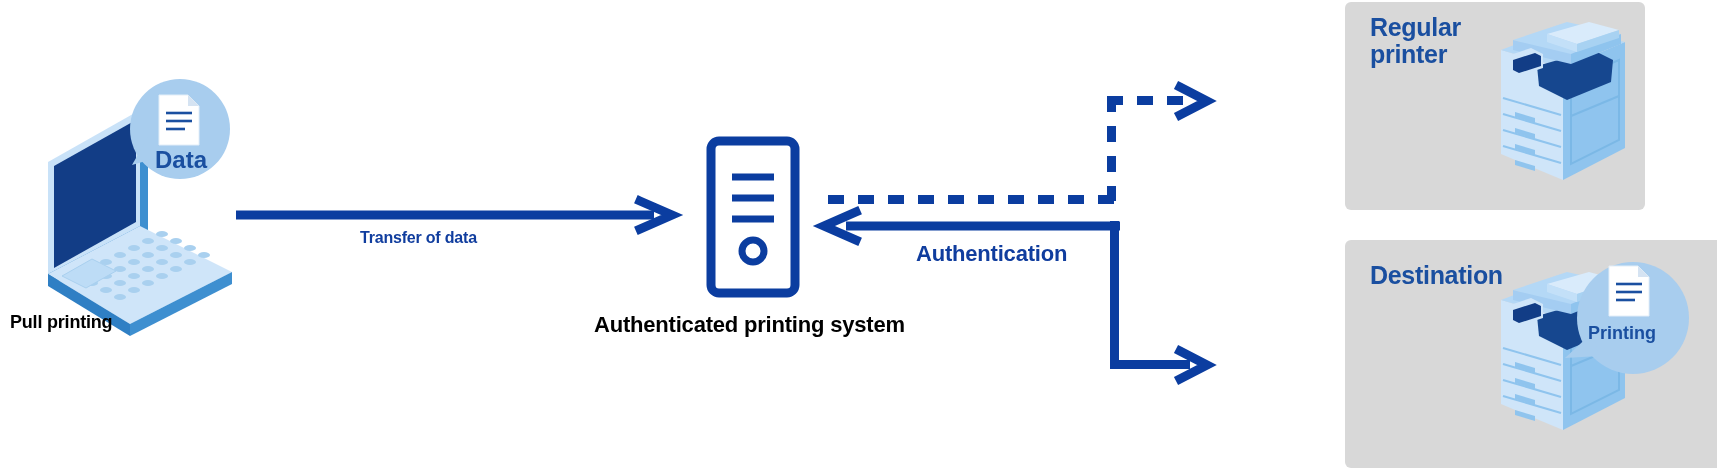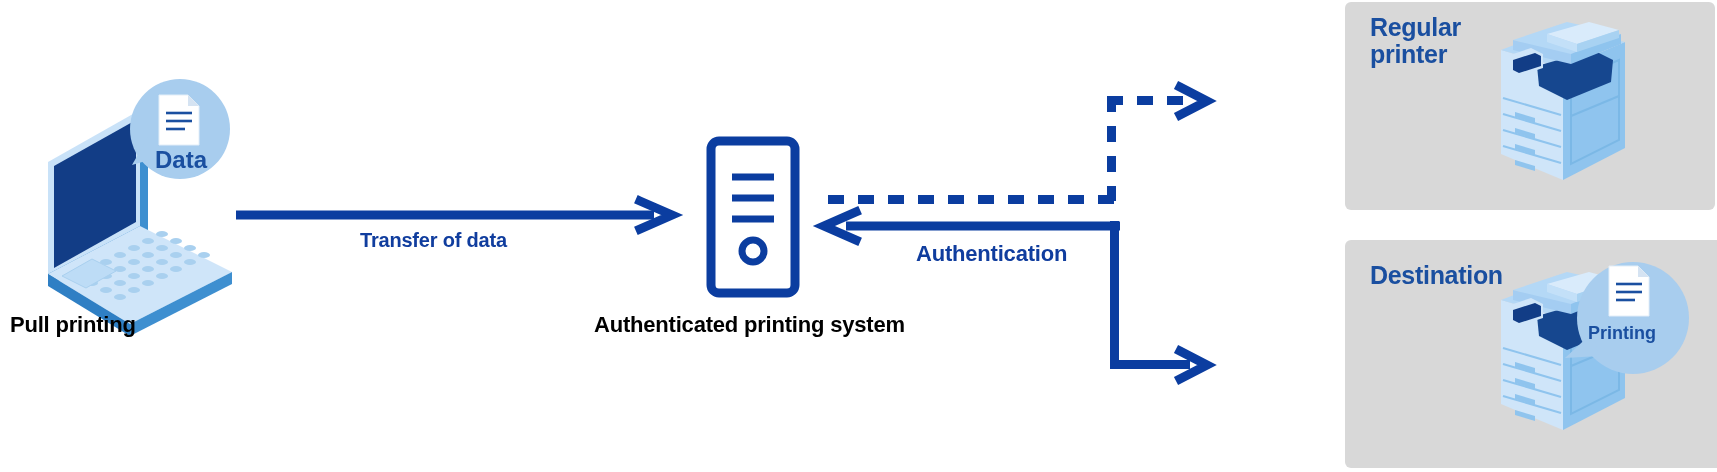--- a/index.html
+++ b/index.html
@@ -127,29 +127,29 @@
       <path d="M31 2 L42 13 L31 13 Z" fill="#d5e3f2"></path>
       <g stroke="#1a4fa0" stroke-width="2.6" stroke-linecap="butt">
         <line x1="9" y1="20" x2="35" y2="20"></line>
         <line x1="9" y1="28" x2="35" y2="28"></line>
         <line x1="9" y1="36" x2="28" y2="36"></line>
       </g>
     </svg>
   </div>
   <div class="abs lbl-bubble" style="left:155px;top:146px;font-size:24px;">Data</div>
 
-  <div class="abs lbl-black" style="left:10px;top:312px;font-size:22px;">Pull printing</div>
+  <div class="abs lbl-black" style="left:10px;top:312px;font-size:18px;">Pull printing</div>
 
   <div class="abs" style="left:236px;top:201px;width:440px;height:28px;">
     <svg width="440" height="28" viewBox="0 0 440 28" aria-hidden="true">
       <line x1="0" y1="14" x2="418" y2="14" stroke="#0b3da0" stroke-width="9"></line>
       <polyline points="404,0 436,14 404,28" fill="none" stroke="#0b3da0" stroke-width="9" stroke-linecap="square" stroke-linejoin="miter"></polyline>
     </svg>
   </div>
-  <div class="abs lbl-blue" style="left:360px;top:229px;font-size:20px;">Transfer of data</div>
+  <div class="abs lbl-blue" style="left:360px;top:229px;font-size:16px;">Transfer of data</div>
 
   <div class="abs" style="left:706px;top:136px;width:94px;height:162px;">
     <svg width="94" height="162" viewBox="0 0 94 162" aria-hidden="true">
       <rect x="5" y="5" width="84" height="152" rx="8" ry="8" fill="#ffffff" stroke="#0b3da0" stroke-width="9"></rect>
       <g stroke="#0b3da0" stroke-width="7" stroke-linecap="butt">
         <line x1="26" y1="41" x2="68" y2="41"></line>
         <line x1="26" y1="62" x2="68" y2="62"></line>
         <line x1="26" y1="83" x2="68" y2="83"></line>
       </g>
       <circle cx="47" cy="115" r="11" fill="none" stroke="#0b3da0" stroke-width="7"></circle>
@@ -176,21 +176,21 @@
     </svg>
   </div>
 
   <div class="abs solid-line" style="left:1110px;top:360px;width:80px;height:9px;"></div>
   <div class="abs" style="left:1172px;top:350px;width:40px;height:30px;">
     <svg width="40" height="30" viewBox="0 0 40 30" aria-hidden="true">
       <polyline points="8,1 35,15 8,29" fill="none" stroke="#0b3da0" stroke-width="9" stroke-linecap="square" stroke-linejoin="miter"></polyline>
     </svg>
   </div>
 
-  <div class="abs panel" style="left:1345px;top:2px;width:370px;height:208px;">
+  <div class="abs panel" style="left:1345px;top:2px;width:300px;height:208px;">
     <div class="abs lbl-panel" style="left:25px;top:12px;font-size:25px;">Regular
 printer</div>
 
     <div class="abs" style="left:128px;top:18px;width:180px;height:172px;">
       <svg width="180" height="172" viewBox="0 0 180 172" aria-hidden="true">
 
         <path d="M90 48 L152 22 L152 128 L90 160 Z" fill="#8fc4ee"></path>
 
         <path d="M28 30 L90 48 L90 160 L28 134 Z" fill="#cfe5f9"></path>
 

